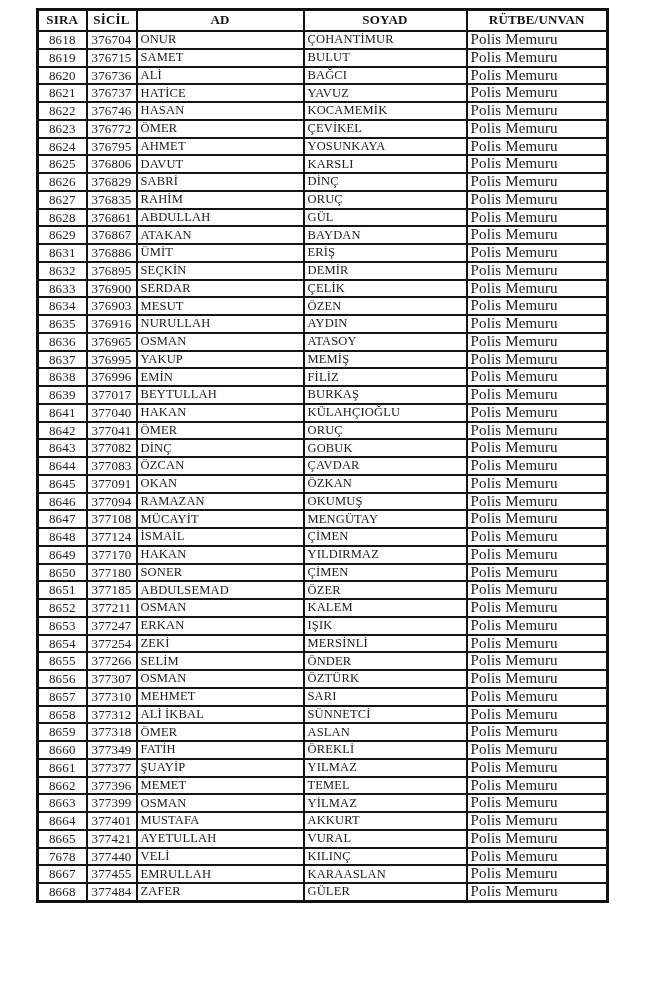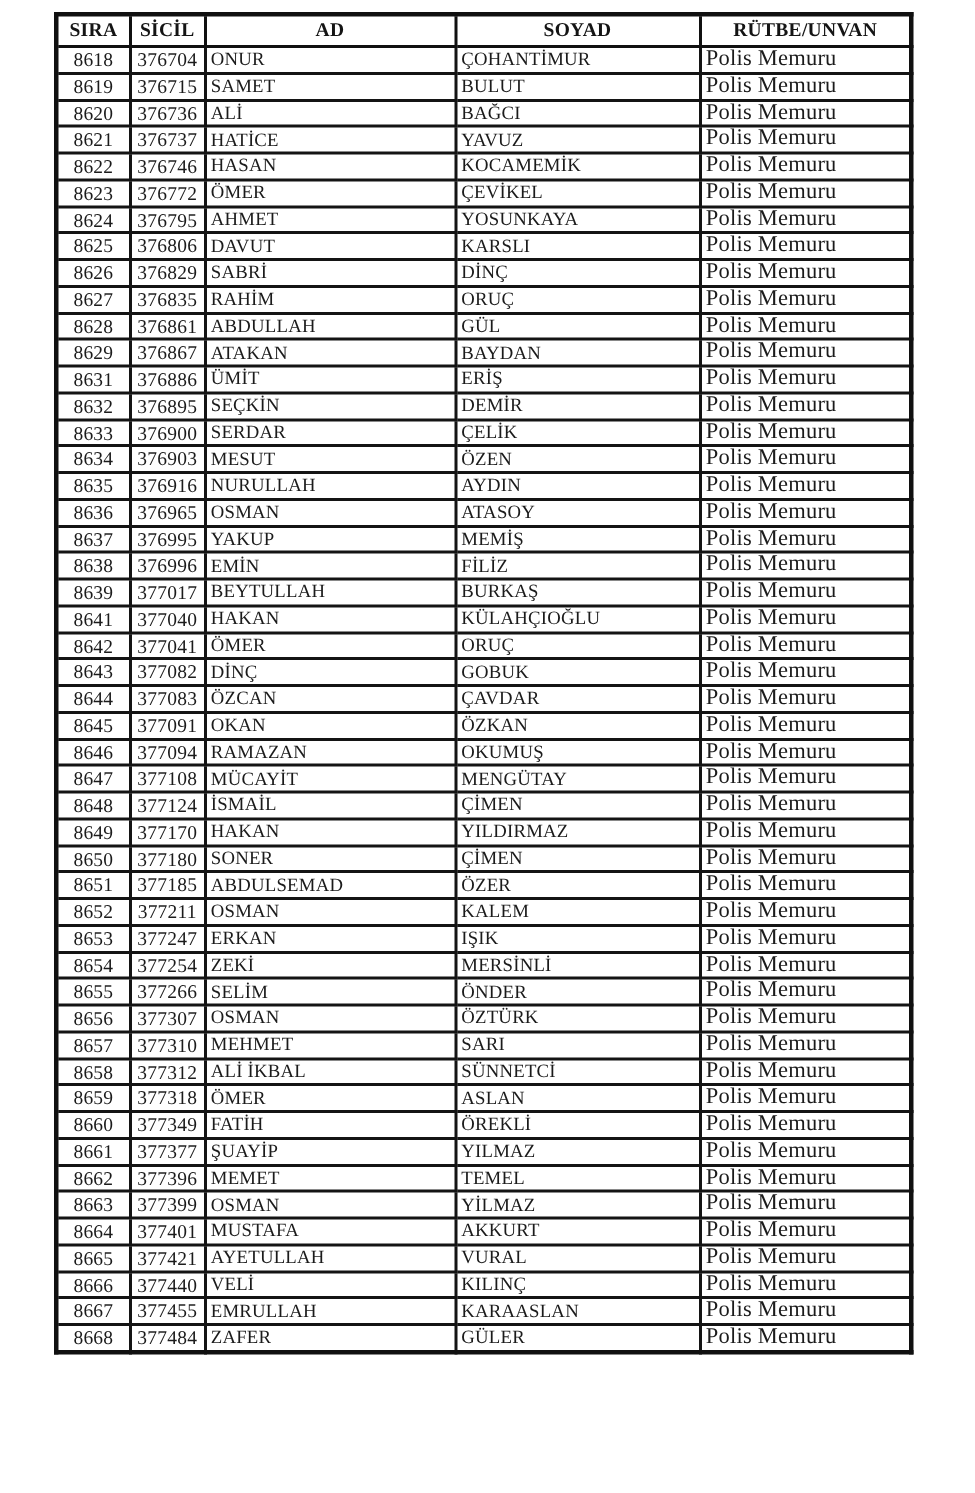--- a/index.html
+++ b/index.html
@@ -403,21 +403,21 @@
     <td class="rank">Polis Memuru</td>
   </tr>
         <tr>
     <td class="center">8665</td>
     <td class="center">377421</td>
     <td>AYETULLAH</td>
     <td>VURAL</td>
     <td class="rank">Polis Memuru</td>
   </tr>
         <tr>
-    <td class="center">8666</td>
+    <td class="center">7678</td>
     <td class="center">377440</td>
     <td>VELİ</td>
     <td>KILINÇ</td>
     <td class="rank">Polis Memuru</td>
   </tr>
         <tr>
     <td class="center">8667</td>
     <td class="center">377455</td>
     <td>EMRULLAH</td>
     <td>KARAASLAN</td>

